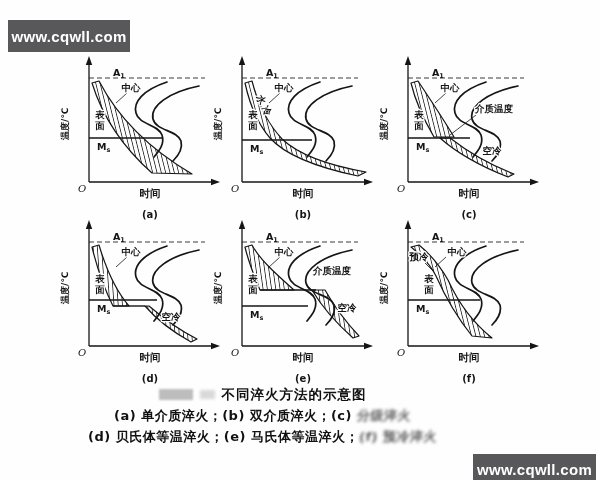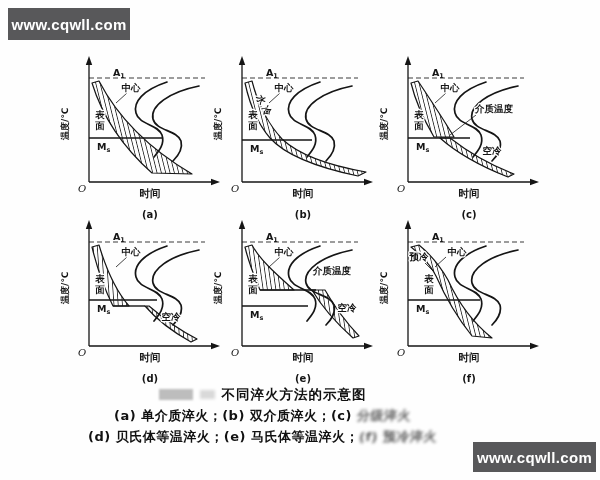--- a/index.html
+++ b/index.html
@@ -7,20 +7,21 @@
     width:600px;height:480px;background:#ffffff;position:relative;overflow:hidden;
     font-family:"DejaVu Sans","Liberation Sans",sans-serif;color:#1a1a1a;
   }
   .page{position:absolute;inset:0;background:#fefefe;}
   
   .wm{
     position:absolute;background:#58585a;color:#ffffff;
     display:flex;align-items:center;justify-content:center;
     font-weight:bold;font-size:15px;letter-spacing:.3px;
     font-family:"Liberation Sans",sans-serif;
+    margin-top:12px;
   }
   .wm-top{left:8px;top:8px;width:122px;height:32px;}
   .wm-bottom{left:473px;top:442px;width:123px;height:30px;}
   
   .panel{position:absolute;width:170px;height:172px;}
   .panel svg{display:block;}
   .panel text{fill:#151515;}
   .lab{font-size:9.5px;font-weight:bold;}
   .halo{paint-order:stroke;stroke:#ffffff;stroke-width:2.6px;stroke-linejoin:round;}
   .olab{font-size:10px;font-style:italic;font-family:"DejaVu Serif",serif;}

